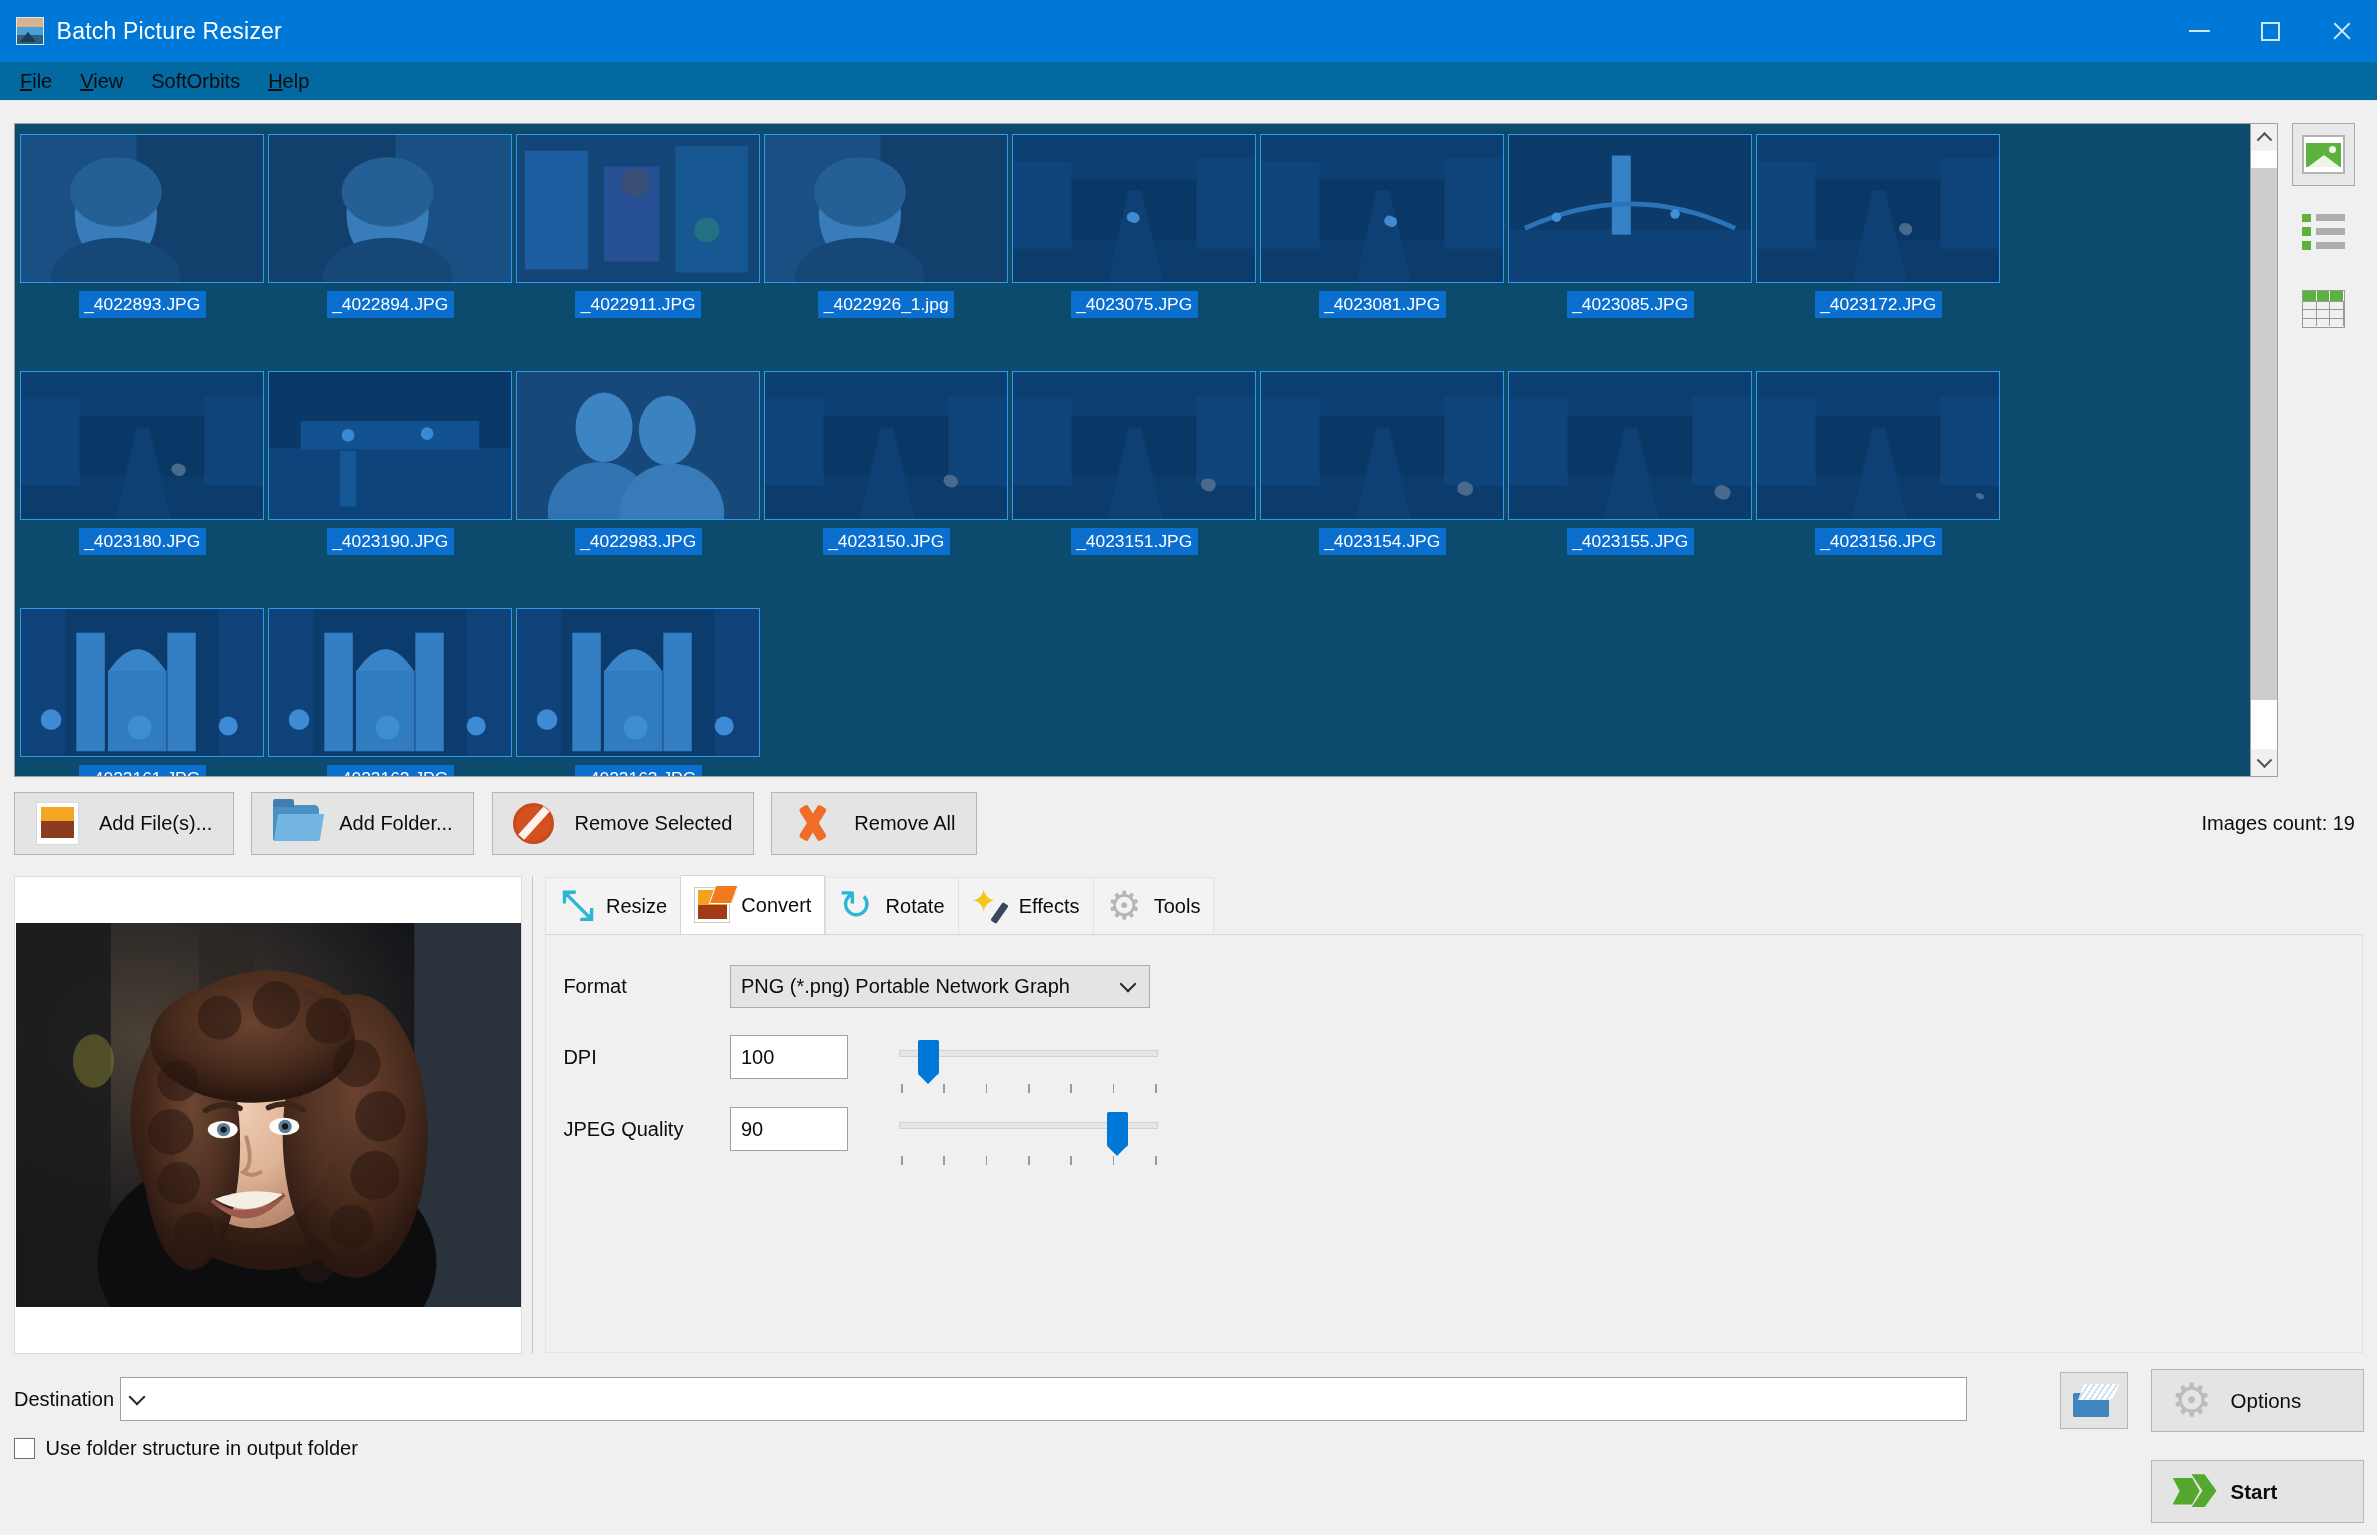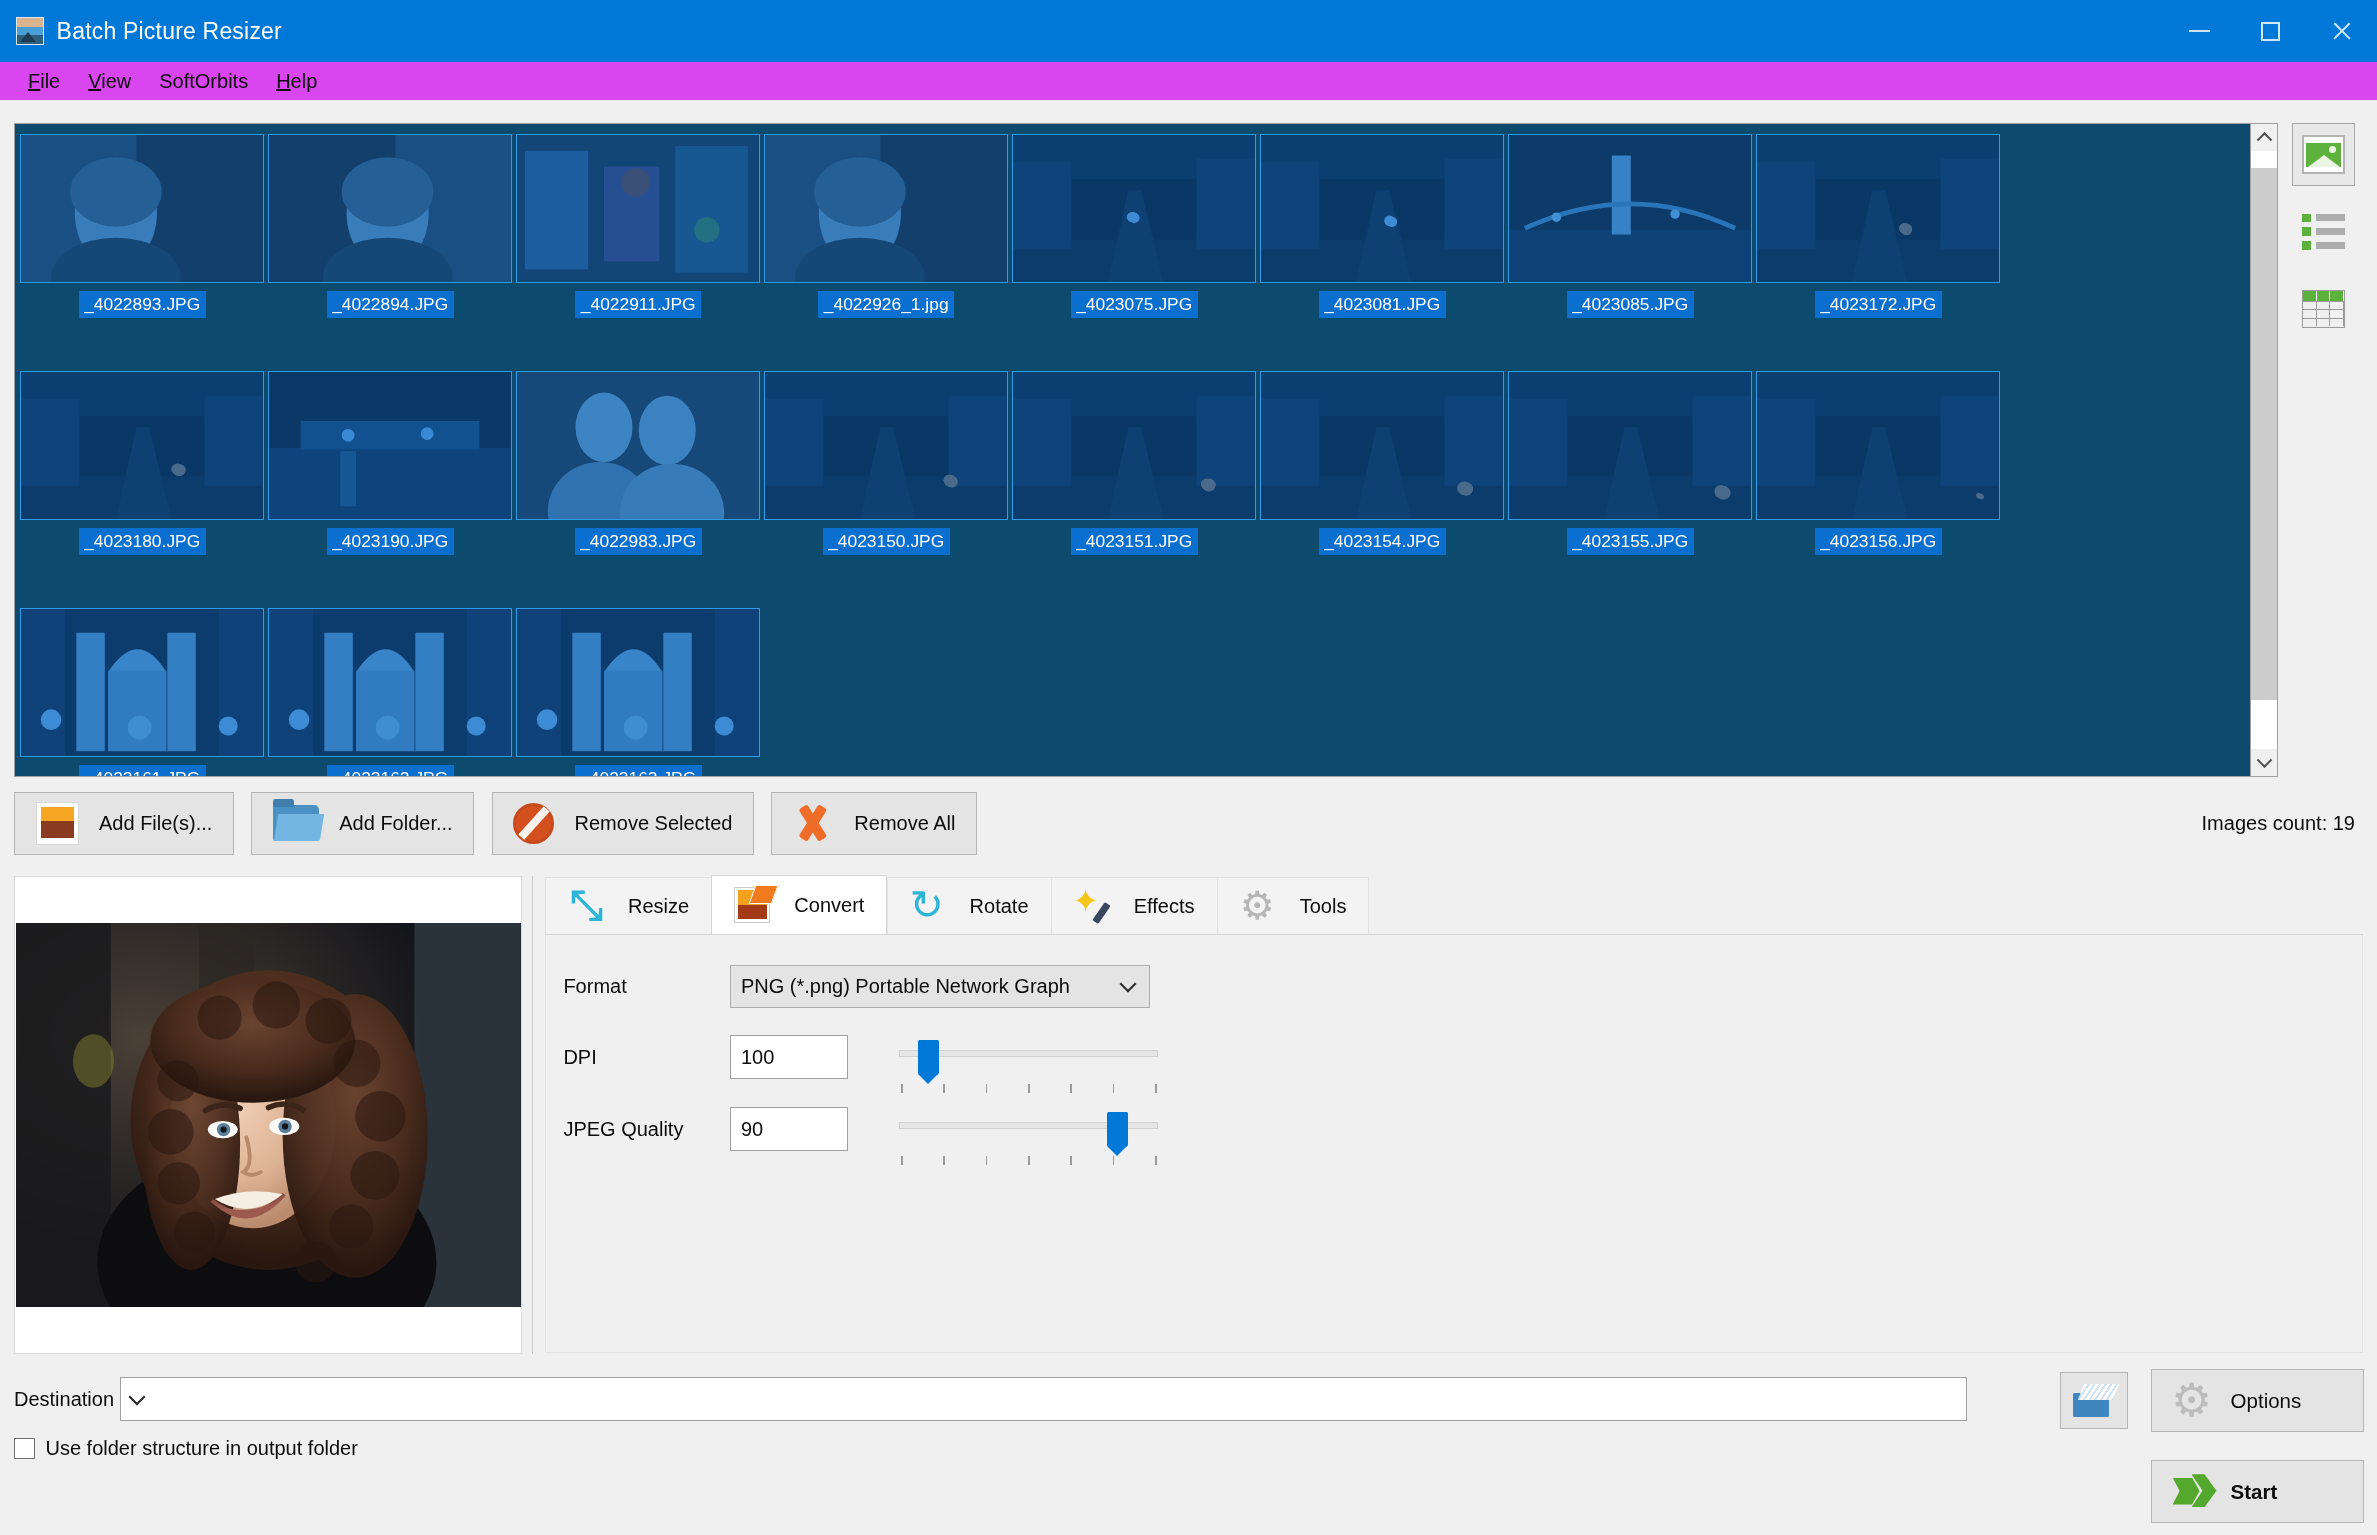--- a/index.html
+++ b/index.html
@@ -36,22 +36,22 @@
   .glyph-max { width: 19px; height: 19px; border: 2.4px solid #cfe7fa; }
   .glyph-close { width: 22px; height: 22px; position: relative; }
   .glyph-close::before, .glyph-close::after {
     content: ""; position: absolute; left: 0; top: 10.3px; width: 22px; height: 2.4px; background: #cfe7fa;
   }
   .glyph-close::before { transform: rotate(45deg); }
   .glyph-close::after  { transform: rotate(-45deg); }
 
   
   .menubar {
-    height: 39px; background: #d946ef; display: flex; align-items: center;
-    padding-left: 14px; border-bottom: 0.8px solid #e6e6e6;
+    height: 39px; background: #0369a1; display: flex; align-items: center;
+    padding-left: 6px; border-bottom: 0.8px solid #e6e6e6;
   }
   .menu-item {
     font-size: 20px; color: #0c0c0c; padding: 4.7px 14px; cursor: default;
   }
   .menu-item u { text-decoration: underline; }
 
   
   .thumb-wrap {
     position: absolute; left: 14px; top: 123px; right: 99px; height: 654px;
     display: flex;
@@ -197,22 +197,22 @@
     position: absolute; left: 532px; top: 876px; width: 0.8px; height: 478px; background: #c8c8c8;
   }
 
   
   .tabstrip {
     position: absolute; left: 545px; top: 876px; right: 14px; height: 59px;
     display: flex; align-items: flex-end;
     border-bottom: 0.8px solid #d6d6d6;
   }
   .tab {
-    height: 57px; display: flex; align-items: center; gap: 24px;
-    padding: 0 22px; font-size: 20px; color: #0c0c0c;
+    height: 57px; display: flex; align-items: center; gap: 11px;
+    padding: 0 13px; font-size: 20px; color: #0c0c0c;
     border: 0.8px solid #e2e2e2; border-bottom: none; background: #f3f3f3;
     margin-right: -0.8px; cursor: default;
   }
   .tab.active { background: #fff; border-color: #d6d6d6; height: 59px; position: relative; z-index: 2; }
   .tab-ico { width: 36px; height: 36px; position: relative; flex: none; }
 
   .ic-resize::before {
     content: "⤢"; position: absolute; inset: 0; color: #2cb5d6; font-size: 41px;
     line-height: 35px; font-weight: bold; transform: scaleX(-1);
   }

